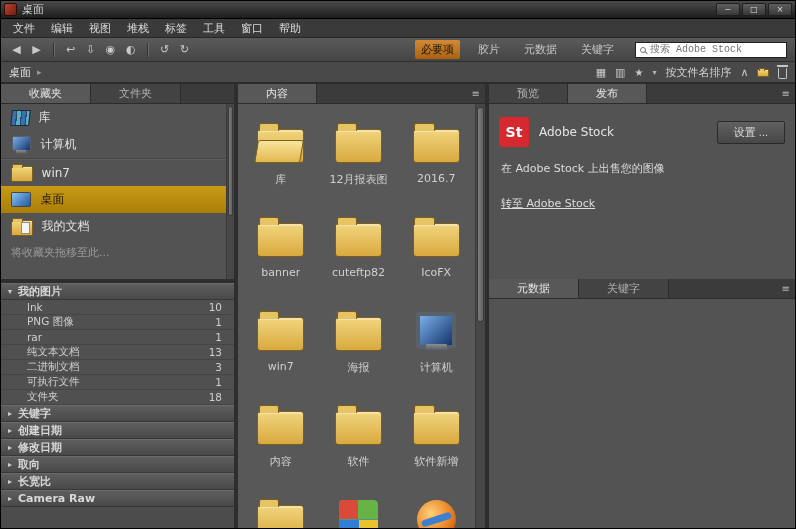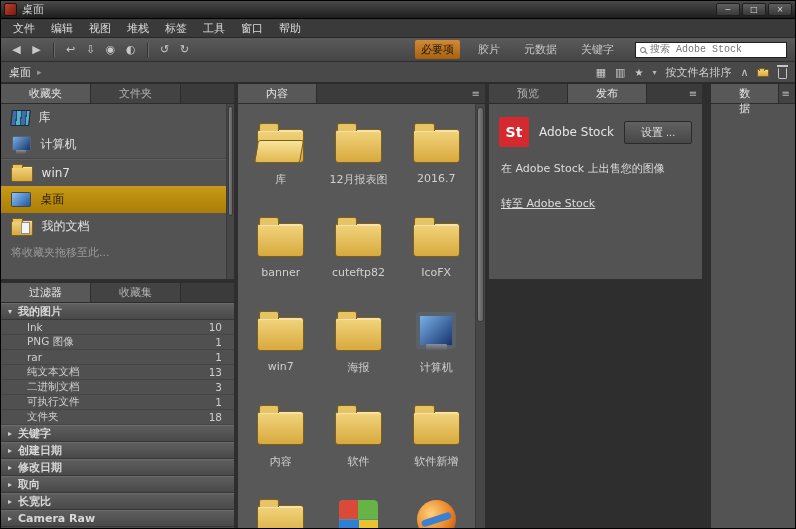--- a/index.html
+++ b/index.html
@@ -39,21 +39,21 @@
   .caret{font-size:8px;color:#b5b5b5}
   .sort-label{color:#d2d2d2}
   .sort-dir{color:#c9c9c9}
   .trash-icon{width:9px;height:11px;border:1px solid #c5c5c5;border-top:none;border-radius:1px 1px 2px 2px;position:relative;margin-top:3px}
   .trash-icon::before{content:"";position:absolute;top:-3px;left:-2px;width:11px;height:2px;background:#c5c5c5}
 
   
   .main{flex:1;display:flex;background:#2e2e2e;gap:4px;overflow:hidden}
   .col-left{width:233px;display:flex;flex-direction:column;gap:4px;flex:none}
   .col-center{flex:1;display:flex;flex-direction:column;min-width:0}
-  .col-right{width:306px;display:flex;flex-direction:row;gap:9px;flex:none}
+  .col-right{width:306px;display:flex;flex-direction:column;gap:0;flex:none}
   .panel{background:#535353;display:flex;flex-direction:column;overflow:hidden}
   .p-fav{height:195px;flex:none}
   .p-filter{flex:1}
   .p-preview{height:195px;flex:none}
   .p-meta{flex:1}
 
   .tabbar{height:20px;background:#3b3b3b;display:flex;align-items:stretch;border-bottom:1px solid #2c2c2c;flex:none;position:relative}
   .tab{display:flex;align-items:center;padding:0 28px;font-size:11px;color:#b3b3b3;background:#434343;border-right:1px solid #2c2c2c}
   .tab.active{background:#585858;color:#e8e8e8}
   .panel-menu{position:absolute;right:5px;top:4px;color:#b5b5b5;font-size:10px}
@@ -207,24 +207,20 @@
             <span>我的文档</span>
           </div>
           <div class="fav-hint">将收藏夹拖移至此...</div>
           <div class="vscroll">
             <div class="thumb" style="top:2px;height:110px"></div>
           </div>
         </div>
       </div>
 
       <div class="panel p-filter">
-        <div class="tabbar">
-          <div class="tab active">过滤器</div>
-          <div class="tab">收藏集</div>
-        </div>
         <div class="filter-body">
           <div class="fsec">
             <span class="tri">▾</span>
             <span>我的图片</span>
           </div>
           <div class="frow">
             <span>lnk</span>
             <span class="cnt">10</span>
           </div>
           <div class="frow">

